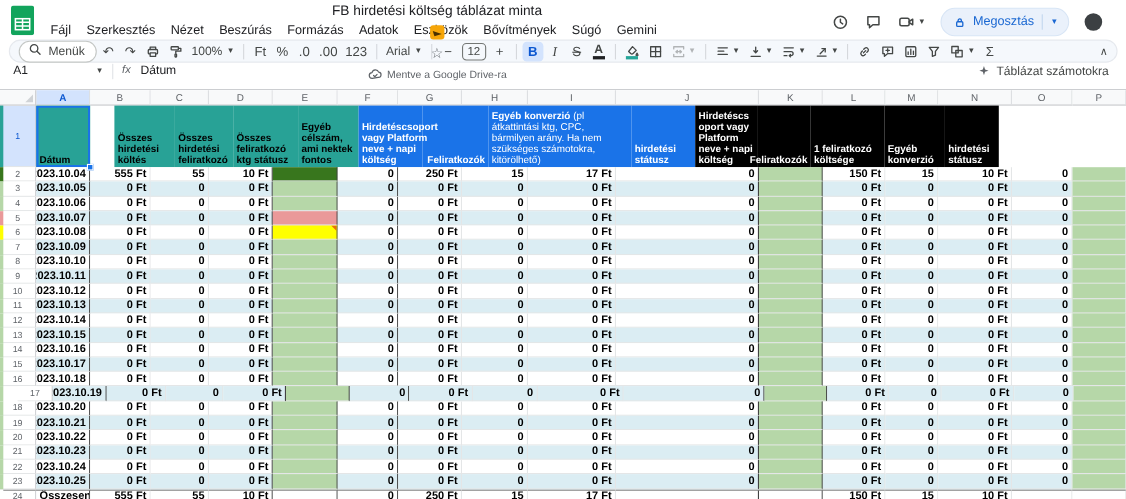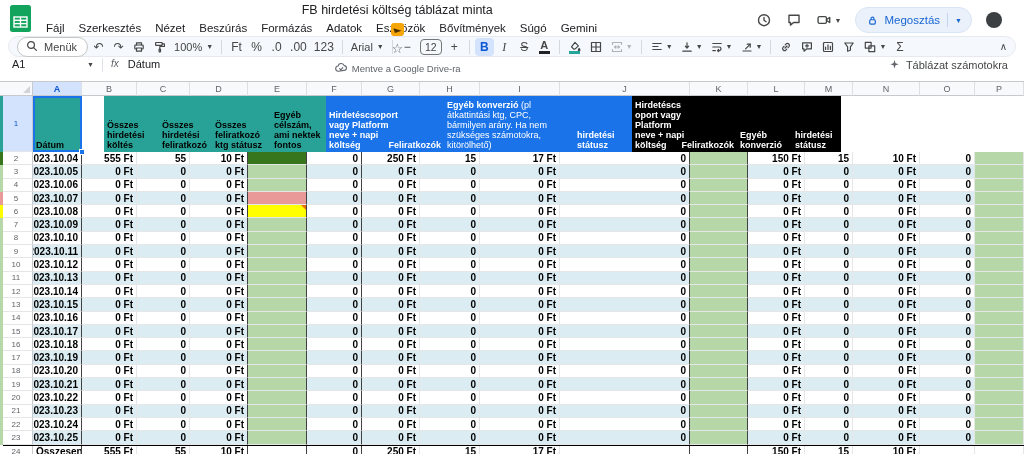--- a/index.html
+++ b/index.html
@@ -433,20 +433,23 @@
         </div>
         <div class="h-cell band-blue" style="width: 58px;">
           <span>hirdetési státusz</span>
         </div>
         <div class="h-cell band-black" style="width: 57px;">
           <span class="wrapany">Hirdetéscsoport vagy Platform neve + napi költség</span>
         </div>
         <div class="h-cell band-black h-right" style="width: 48px;">
           <span>Feliratkozók</span>
         </div>
+        <div class="h-cell band-black" style="width: 67px;">
+          <span>1 feliratkozó költsége</span>
+        </div>
         <div class="h-cell band-black" style="width: 55px;">
           <span>Egyéb konverzió</span>
         </div>
         <div class="h-cell band-black" style="width: 49px;">
           <span>hirdetési státusz</span>
         </div>
       </div>
       <div class="grow" style="height: 13.3px;">
         <div class="gutter" style="width: 33px;">2</div>
         <div class="cell dbr" style="width: 49px;">2023.10.04</div>
@@ -727,21 +730,21 @@
         <div class="cell" style="width: 60px;">0</div>
         <div class="cell" style="width: 80px;">0 Ft</div>
         <div class="cell dbr" style="width: 130px;">0</div>
         <div class="cell st-light dbr" style="width: 58px;"></div>
         <div class="cell" style="width: 57px;">0 Ft</div>
         <div class="cell" style="width: 48px;">0</div>
         <div class="cell" style="width: 67px;">0 Ft</div>
         <div class="cell" style="width: 55px;">0</div>
         <div class="cell st-light" style="width: 49px;"></div>
       </div>
-      <div class="grow banded" style="height: 13.3px;">
+      <div class="grow banded" style="height: 13.3px; margin-left: 16px;">
         <div class="gutter" style="width: 33px;">17</div>
         <div class="cell dbr" style="width: 49px;">2023.10.19</div>
         <div class="cell" style="width: 55px;">0 Ft</div>
         <div class="cell" style="width: 53px;">0</div>
         <div class="cell dbr" style="width: 58px;">0 Ft</div>
         <div class="cell st-light dbr" style="width: 59px;"></div>
         <div class="cell dbr" style="width: 55px;">0</div>
         <div class="cell" style="width: 58px;">0 Ft</div>
         <div class="cell" style="width: 60px;">0</div>
         <div class="cell" style="width: 80px;">0 Ft</div>

